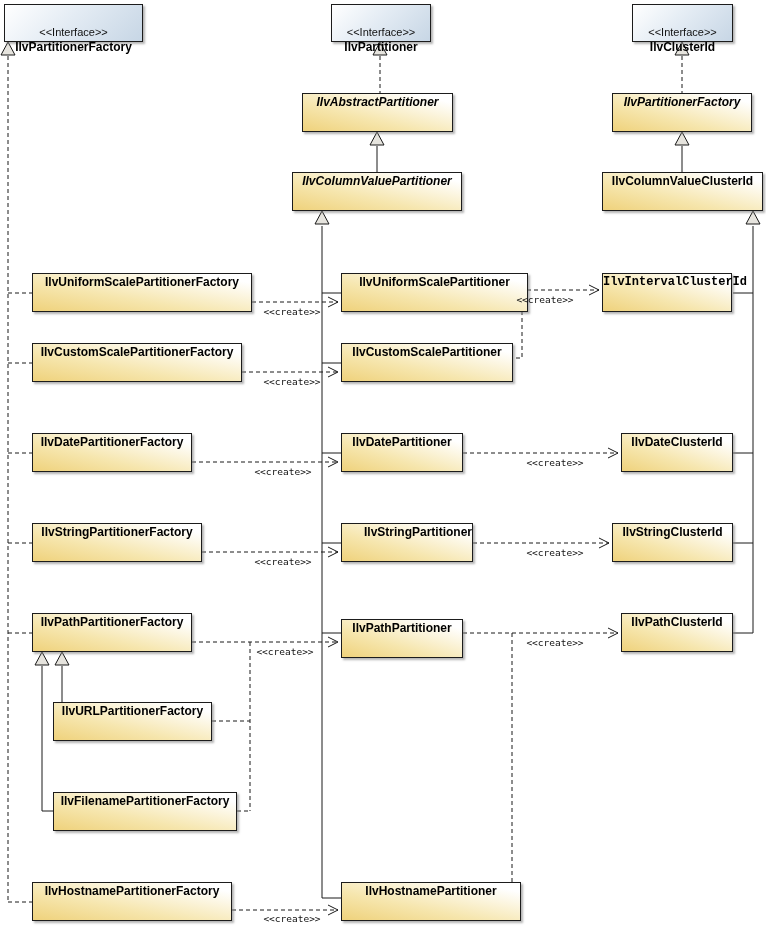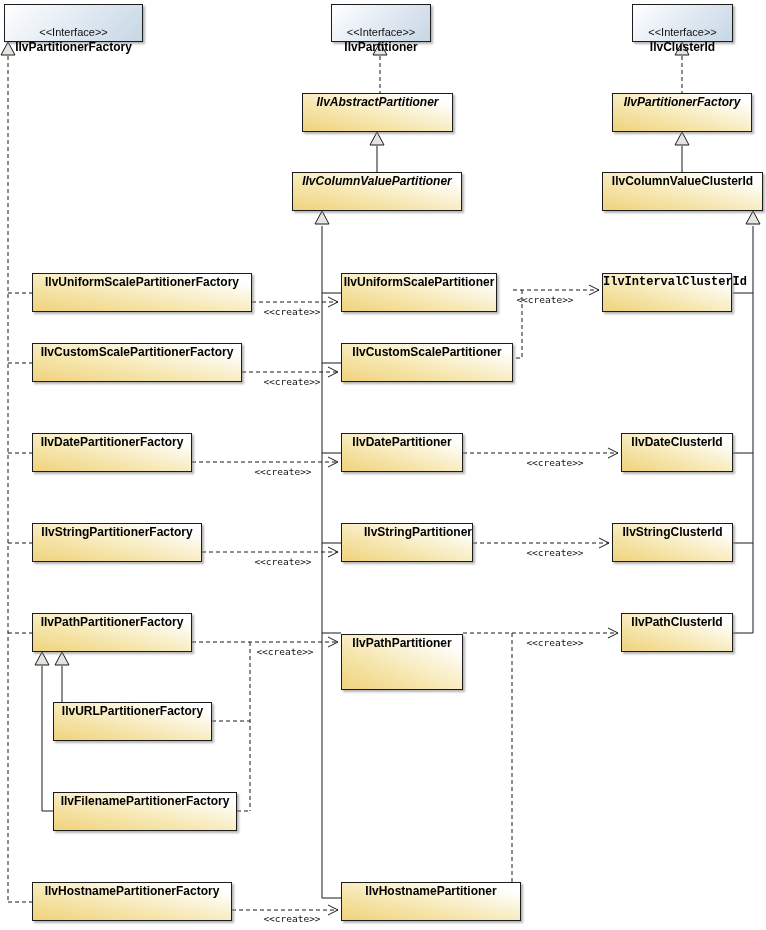--- a/index.html
+++ b/index.html
@@ -103,21 +103,21 @@
     </div>
     <div class="node abstract" style="left: 292px; top: 172px; width: 170px; height: 39px;">
       <span class="name">IlvColumnValuePartitioner</span>
     </div>
     <div class="node class" style="left: 602px; top: 172px; width: 161px; height: 39px;">
       <span class="name">IlvColumnValueClusterId</span>
     </div>
     <div class="node class" style="left: 32px; top: 273px; width: 220px; height: 39px;">
       <span class="name">IlvUniformScalePartitionerFactory</span>
     </div>
-    <div class="node class" style="left: 341px; top: 273px; width: 156px; height: 39px; text-align: center;">
+    <div class="node class" style="left: 341px; top: 273px; width: 187px; height: 39px; text-align: center;">
       <span class="name">IlvUniformScalePartitioner</span>
     </div>
     <div class="node class" style="left: 602px; top: 273px; width: 130px; height: 39px; font-family: Liberation Mono, monospace;">
       <span class="name">IlvIntervalClusterId</span>
     </div>
     <div class="node class" style="left: 32px; top: 343px; width: 210px; height: 39px;">
       <span class="name">IlvCustomScalePartitionerFactory</span>
     </div>
     <div class="node class" style="left: 341px; top: 343px; width: 172px; height: 39px;">
       <span class="name">IlvCustomScalePartitioner</span>
@@ -136,21 +136,21 @@
     </div>
     <div class="node class" style="left: 341px; top: 523px; width: 132px; height: 39px; text-align: right;">
       <span class="name">IlvStringPartitioner</span>
     </div>
     <div class="node class" style="left: 612px; top: 523px; width: 121px; height: 39px;">
       <span class="name">IlvStringClusterId</span>
     </div>
     <div class="node class" style="left: 32px; top: 613px; width: 160px; height: 39px;">
       <span class="name">IlvPathPartitionerFactory</span>
     </div>
-    <div class="node class" style="left: 341px; top: 634px; width: 122px; height: 56px;">
+    <div class="node class" style="left: 341px; top: 619px; width: 122px; height: 39px;">
       <span class="name">IlvPathPartitioner</span>
     </div>
     <div class="node class" style="left: 621px; top: 613px; width: 112px; height: 39px;">
       <span class="name">IlvPathClusterId</span>
     </div>
     <div class="node class" style="left: 53px; top: 702px; width: 159px; height: 39px;">
       <span class="name">IlvURLPartitionerFactory</span>
     </div>
     <div class="node class" style="left: 53px; top: 792px; width: 184px; height: 39px;">
       <span class="name">IlvFilenamePartitionerFactory</span>

